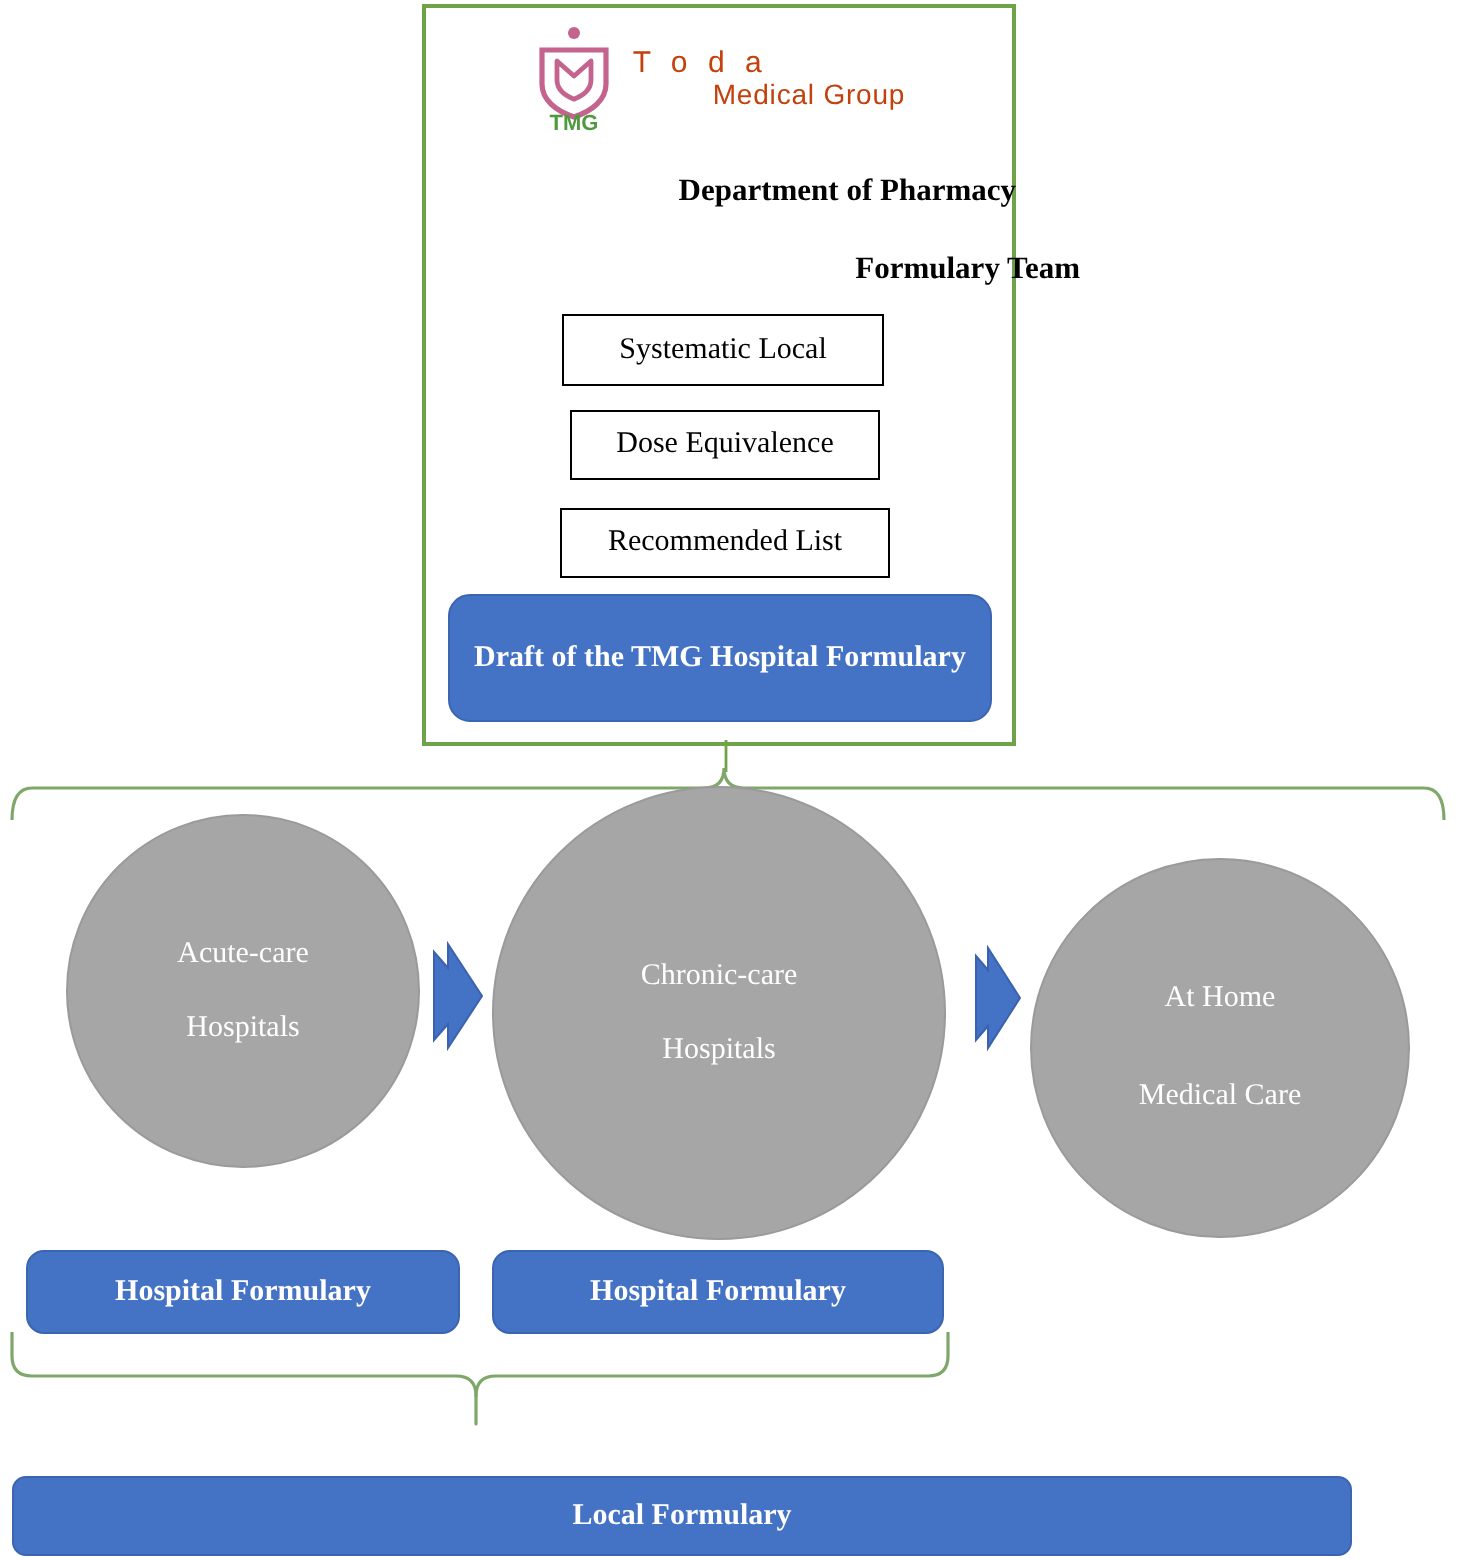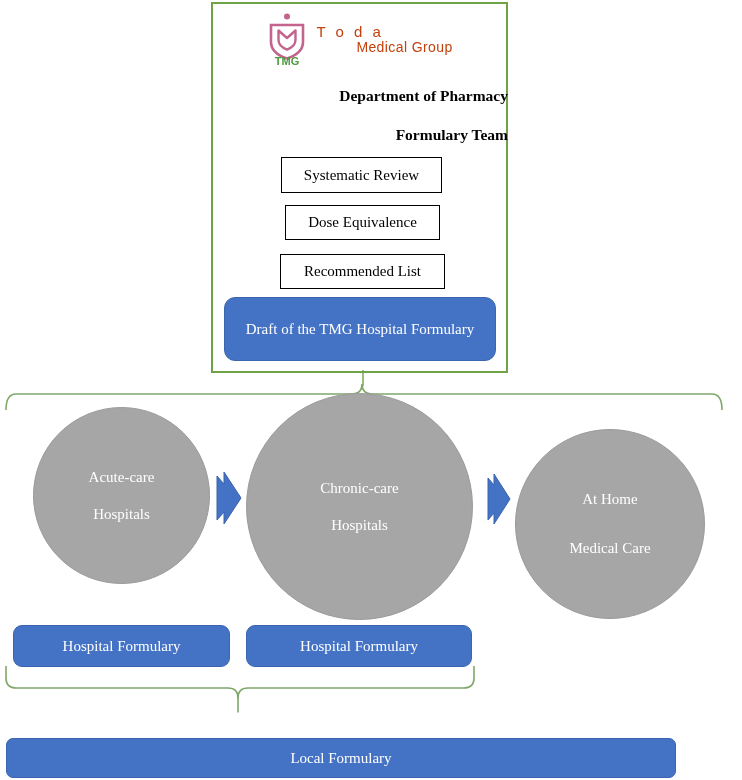--- a/index.html
+++ b/index.html
@@ -36,21 +36,21 @@
   }
   .logo-text .l1{font-size:15px;letter-spacing:3px;font-weight:400;}
   .logo-text .l2{font-size:14px;letter-spacing:0.4px;font-weight:400;margin-left:40px;}
 
   
   .heading{
     position:absolute;left:211px;width:297px;text-align:right;
     font-weight:bold;color:#000;font-size:15.5px;
   }
   #h-dept{top:87px;}
-  #h-team{top:126px;}
+  #h-team{top:126px;padding-left:32px;}
 
   
   .wbox{
     position:absolute;
     border:1px solid #000000;
     background:#ffffff;
     box-sizing:border-box;
     display:flex;align-items:center;justify-content:center;
     font-size:15px;color:#000;
     text-align:center;
@@ -60,21 +60,21 @@
   #wb-2{left:280px;top:254px;width:165px;height:35px;}
 
   
   .bluebox{
     position:absolute;
     background:#4472C4;
     border:1px solid #3B65B0;
     border-radius:9px;
     box-sizing:border-box;
     display:flex;align-items:center;justify-content:center;
-    color:#ffffff;font-size:15px;line-height:1.25;text-align:center;
+    color:#ffffff;font-size:15px;line-height:1.25;text-align:center;font-weight:bold;
   }
   #bb-draft{left:224px;top:297px;width:272px;height:64px;border-radius:11px;}
   #bb-hf1{left:13px;top:625px;width:217px;height:42px;}
   #bb-hf2{left:246px;top:625px;width:226px;height:42px;}
   #bb-local{left:6px;top:738px;width:670px;height:40px;border-radius:7px;}
 
   
   .circle{
     position:absolute;border-radius:50%;
     background:#A6A6A6;border:1px solid #9a9a9a;
@@ -123,21 +123,21 @@
     </div>
     <div class="logo-text">
       <span class="l1">T o d a</span>
       <span class="l2">Medical Group</span>
     </div>
   </div>
 
   <div class="heading nosel" id="h-dept">Department of Pharmacy</div>
   <div class="heading nosel" id="h-team">Formulary Team</div>
 
-  <div class="wbox nosel" id="wb-0">Systematic Review</div>
+  <div class="wbox nosel" id="wb-0">Systematic Local</div>
   <div class="wbox nosel" id="wb-1">Dose Equivalence</div>
   <div class="wbox nosel" id="wb-2">Recommended List</div>
 
   <div class="bluebox nosel" id="bb-draft">Draft of the TMG Hospital Formulary</div>
 
   <svg id="connector-top" viewBox="0 0 26 16" xmlns="http://www.w3.org/2000/svg">
     <path d="M13 0 V16" fill="none" stroke="#6FA348" stroke-width="1.4"></path>
   </svg>
 
   <svg id="brace-top" viewBox="0 0 742 40" xmlns="http://www.w3.org/2000/svg">

